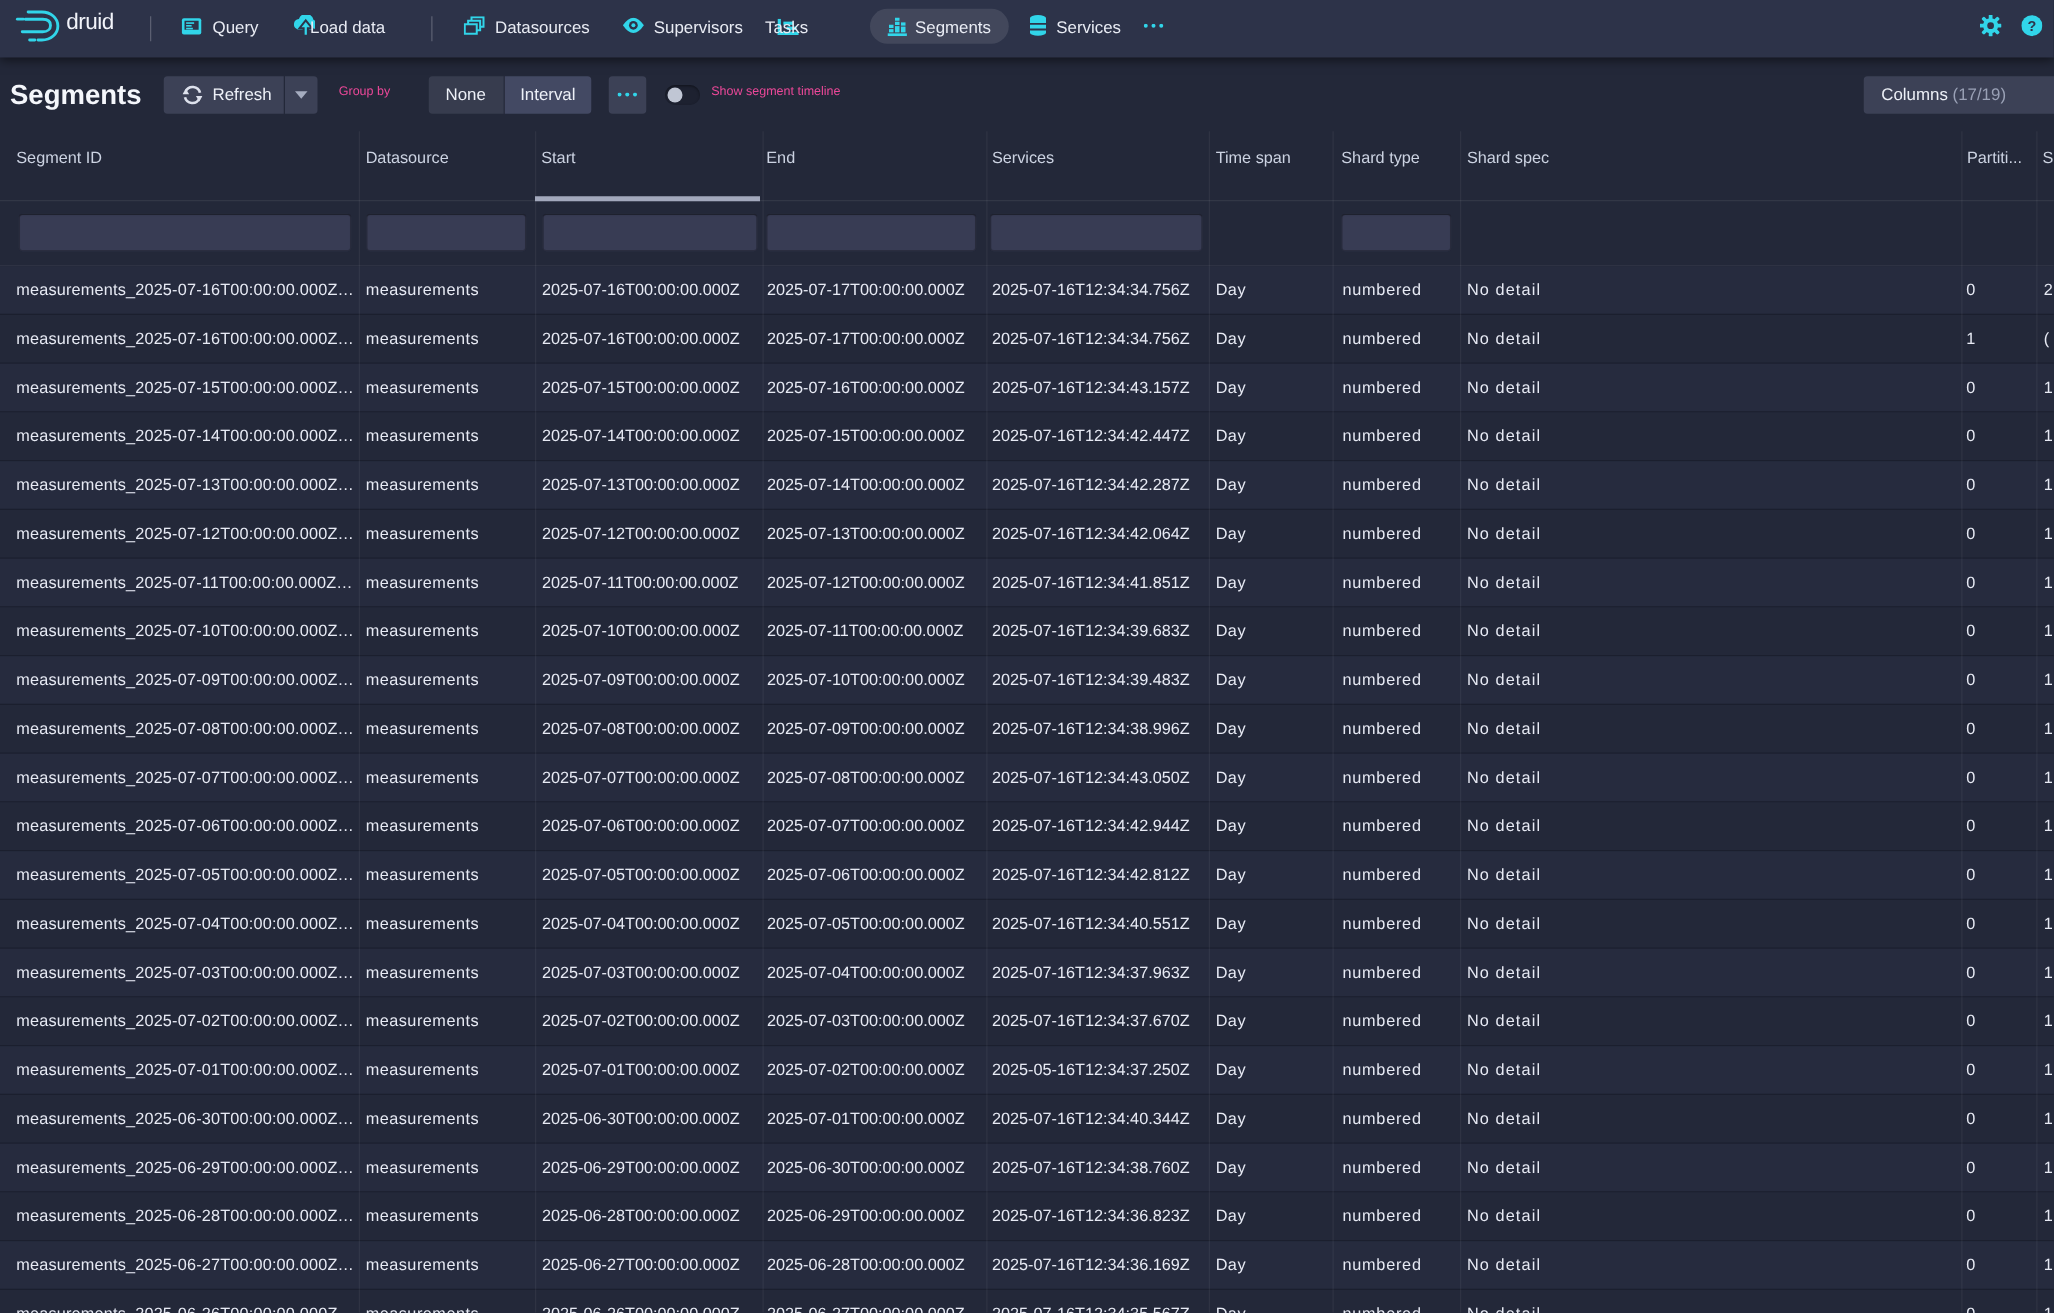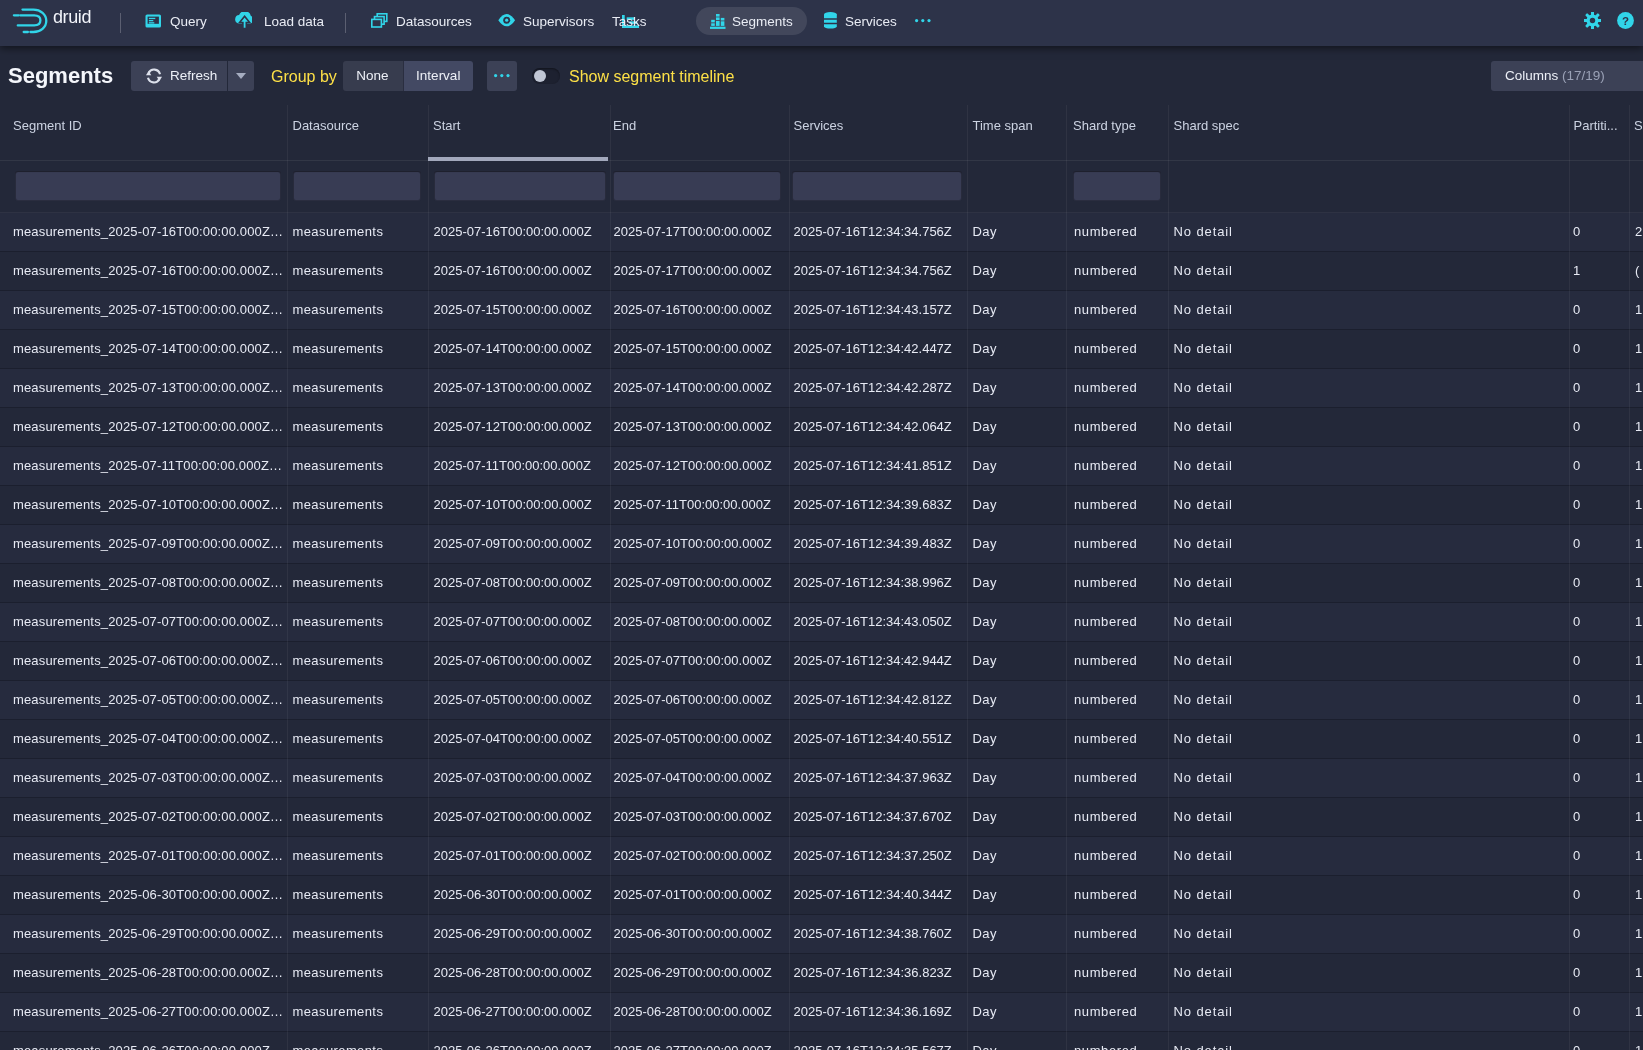--- a/index.html
+++ b/index.html
@@ -8,21 +8,21 @@
   box-shadow:0 2px 8px rgba(0,0,0,.55);z-index:5}
 .navtxt{position:absolute;top:13.5px;font-size:13.5px;color:#e9ecf4}
 .sep{position:absolute;top:13px;width:1px;height:20px;background:rgba(255,255,255,.22)}
 #druidword{position:absolute;left:53px;top:6.5px;font-size:18px;color:#f2f4fa;letter-spacing:-.4px}
 .pill{position:absolute;left:696px;top:7px;width:111px;height:28px;border-radius:14px;
   background:rgba(255,255,255,.10)}
 #toolbar{position:absolute;left:0;top:46px;width:1643px;height:59px}
 #title{position:absolute;left:8px;top:17px;font-size:22px;font-weight:bold;color:#f4f6fb}
 .btn{position:absolute;top:15px;height:30px;background:#3c4156;border-radius:3px;
   font-size:13.5px;color:#edf0f7;line-height:30px}
-.tlabel{position:absolute;top:22px;font-size:16px;color:#fde047}
+.tlabel{position:absolute;top:22px;font-size:10px;color:#ec4899}
 .caret{display:inline-block;width:0;height:0;border-left:5.5px solid transparent;
   border-right:5.5px solid transparent;border-top:6.5px solid #a6adc0;vertical-align:middle}
 
 #thead{position:absolute;left:0;top:105px;width:1396px;height:56px}
 .hc{position:absolute;top:13px;font-size:13px;color:#ccd3e2}
 .vline{position:absolute;top:105px;height:945px;width:1px;background:rgba(255,255,255,.055);z-index:2}
 .hline{position:absolute;left:0;width:1643px;height:1px;background:rgba(255,255,255,.07)}
 #sortline{position:absolute;left:428px;top:157px;width:180px;height:4px;background:#a2a8bc;z-index:3}
 .finput{position:absolute;top:171px;height:30px;background:#383c54;border-radius:3px;
   box-shadow:inset 0 0 0 1px rgba(0,0,0,.25), inset 0 1px 1px rgba(0,0,0,.3)}
@@ -57,21 +57,21 @@
       <rect x="2.6" y="2.6" width="11.3" height="7.2" fill="#2d3349"></rect>
       <rect x="3.9" y="3.8" width="6.4" height="1.3" fill="#31d5e9"></rect>
       <rect x="3.9" y="6.0" width="4.4" height="1.3" fill="#31d5e9"></rect>
       <rect x="3.9" y="8.2" width="5.4" height="1.3" fill="#31d5e9"></rect>
     </svg>
     <span class="navtxt" style="left:170px">Query</span>
     <svg class="abs" style="left:235px;top:12px" width="17" height="18" viewBox="0 0 17 18">
       <path d="M3.2 11.5 a4.3 4.3 0 0 1 .9 -8.4 a6.2 6.2 0 0 1 11.8 .9 a3.9 3.9 0 0 1 -.8 7.5 z" fill="#31d5e9"></path>
       <path d="M7.9 16.5 v-6 h-3.3 l5 -6.2 5 6.2 h-3.3 v6 z" fill="#31d5e9" stroke="#2d3349" stroke-width="1.6"></path>
     </svg>
-    <span class="navtxt" style="left:264px">Load data</span>
+    <span class="navtxt" style="left:248px">Load data</span>
     <svg class="abs" style="left:371px;top:13px" width="18" height="16" viewBox="0 0 18 16">
       <rect x="6.2" y="0.8" width="9.6" height="7.6" fill="#2d3349" stroke="#31d5e9" stroke-width="1.6"></rect>
       <rect x="3.5" y="3.6" width="9.6" height="7.6" fill="#2d3349" stroke="#31d5e9" stroke-width="1.6"></rect>
       <rect x="0.8" y="6.4" width="9.6" height="7.6" fill="#2d3349" stroke="#31d5e9" stroke-width="1.6"></rect>
     </svg>
     <span class="navtxt" style="left:396px">Datasources</span>
     <svg class="abs" style="left:498px;top:14px" width="18" height="13" viewBox="0 0 18 13">
       <path d="M0.3 6.2 Q4.4 0.1 8.7 0.1 Q13 0.1 17.1 6.2 Q13 12.3 8.7 12.3 Q4.4 12.3 0.3 6.2 Z" fill="#31d5e9"></path>
       <circle cx="8.7" cy="6.2" r="3.5" fill="#2d3349"></circle>
       <circle cx="8.7" cy="6.2" r="1.6" fill="#31d5e9"></circle>
@@ -369,21 +369,21 @@
     <span class="c7">numbered</span>
     <span class="c8">No detail</span>
     <span class="c9">0</span>
     <span class="c10">1</span>
   </div>
 <div class="r r1" style="top:837px">
     <span class="c1">measurements_2025-07-01T00:00:00.000Z_2025-07-02T00:00:00.000Z_2025-07-16T12:34:37.250Z</span>
     <span class="c2">measurements</span>
     <span class="c3">2025-07-01T00:00:00.000Z</span>
     <span class="c4">2025-07-02T00:00:00.000Z</span>
-    <span class="c5">2025-07-16T12:34:37.250Z</span>
+    <span class="c5">2025-05-16T12:34:37.250Z</span>
     <span class="c6">Day</span>
     <span class="c7">numbered</span>
     <span class="c8">No detail</span>
     <span class="c9">0</span>
     <span class="c10">1</span>
   </div>
 <div class="r r0" style="top:876px">
     <span class="c1">measurements_2025-06-30T00:00:00.000Z_2025-07-01T00:00:00.000Z_2025-07-16T12:34:40.344Z</span>
     <span class="c2">measurements</span>
     <span class="c3">2025-06-30T00:00:00.000Z</span>

